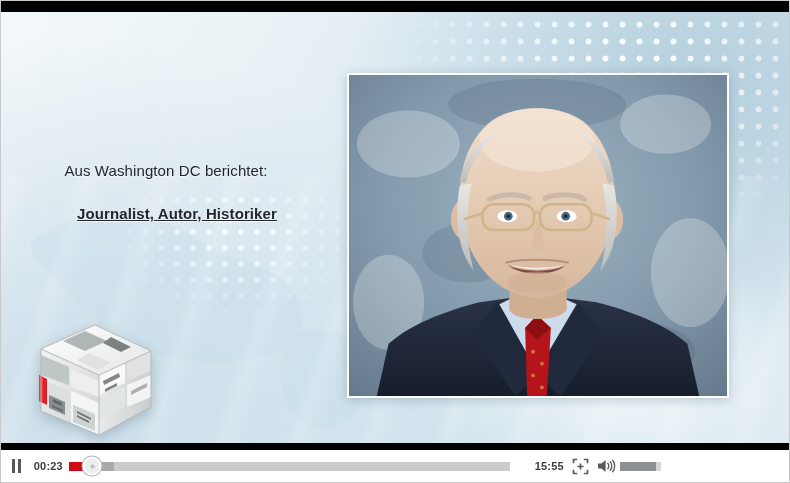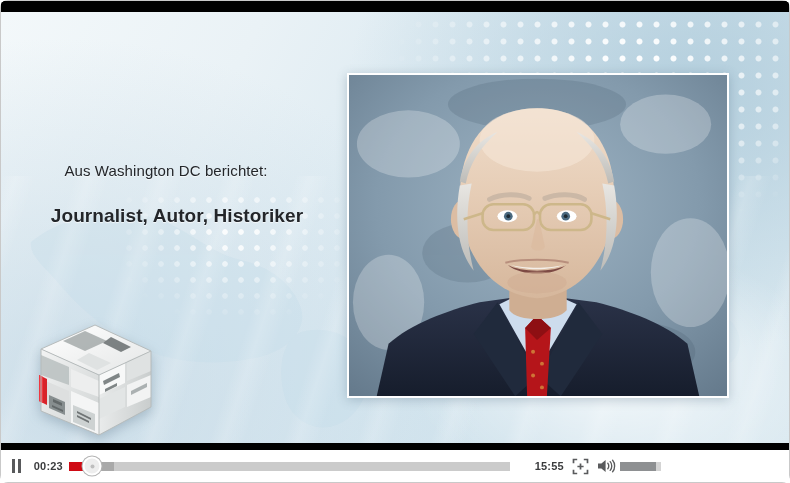--- a/index.html
+++ b/index.html
@@ -4,21 +4,20 @@
 <style>
   html,body{margin:0;padding:0;background:#ffffff;}
   body{font-family:"Liberation Sans",sans-serif;}
 
   .player{
     position:relative;
     width:790px;height:483px;
     box-sizing:border-box;
     background:#ffffff;
     overflow:hidden;
-    border-radius:8px;
   }
 
   
   .player-frame{
     position:absolute;inset:0;
     border:1px solid #c9c9c9;
     box-sizing:border-box;
     pointer-events:none;
     z-index:60;
   }
@@ -95,23 +94,24 @@
     font-size:15px;font-weight:400;letter-spacing:.1px;
     margin:0 0 26px 0;
     text-shadow:0 1px 1px rgba(255,255,255,.75);
   }
   .cap-name{
     font-size:22px;font-weight:400;letter-spacing:.2px;
     margin:0 0 6px 22px;
     text-shadow:0 1px 1px rgba(255,255,255,.75);
   }
   .cap-role{
-    font-size:19px;font-weight:700;letter-spacing:.1px;
+    font-size:15px;font-weight:700;letter-spacing:.1px;
     margin:0 0 0 22px;
     text-shadow:0 1px 1px rgba(255,255,255,.75);
+    text-decoration:underline;
   }
 
   
   .portrait{
     position:absolute;left:346px;top:61px;width:382px;height:325px;
     border:2px solid #ffffff;
     box-sizing:border-box;
     box-shadow:0 2px 10px rgba(70,100,120,.30);
     overflow:hidden;
     background:#7c93a6;

